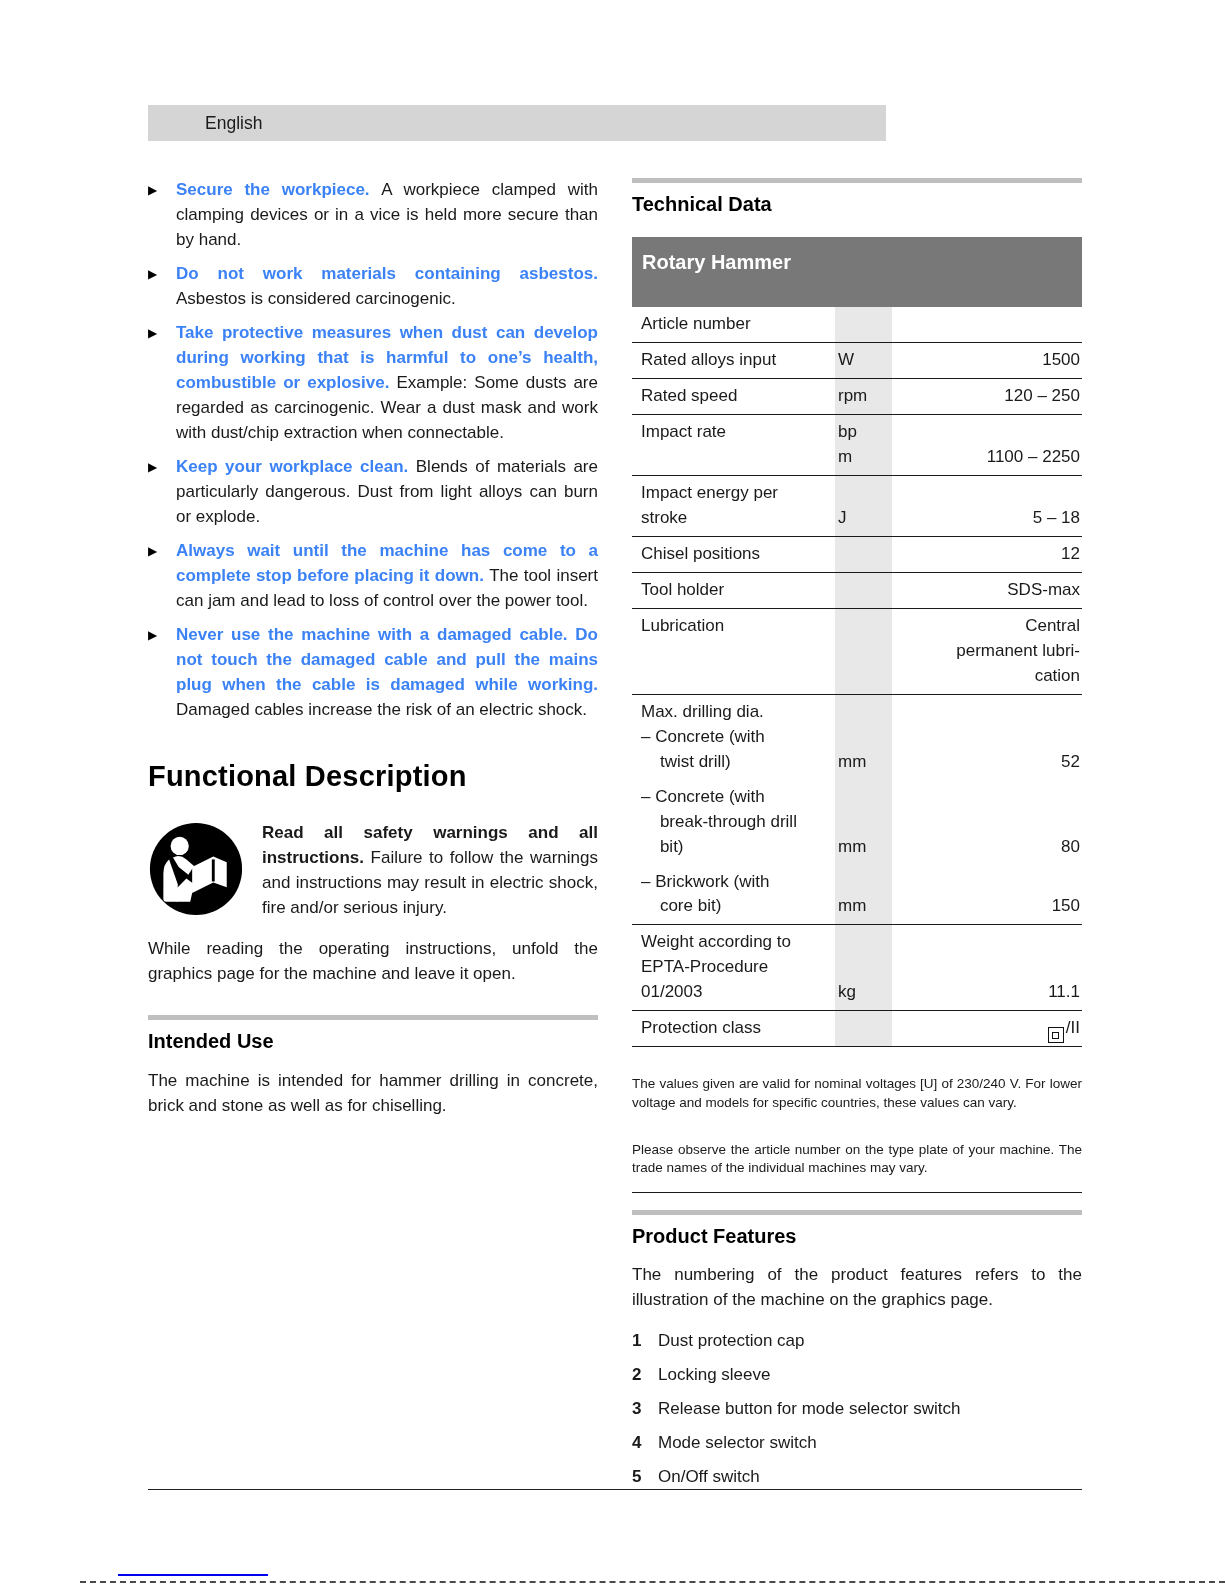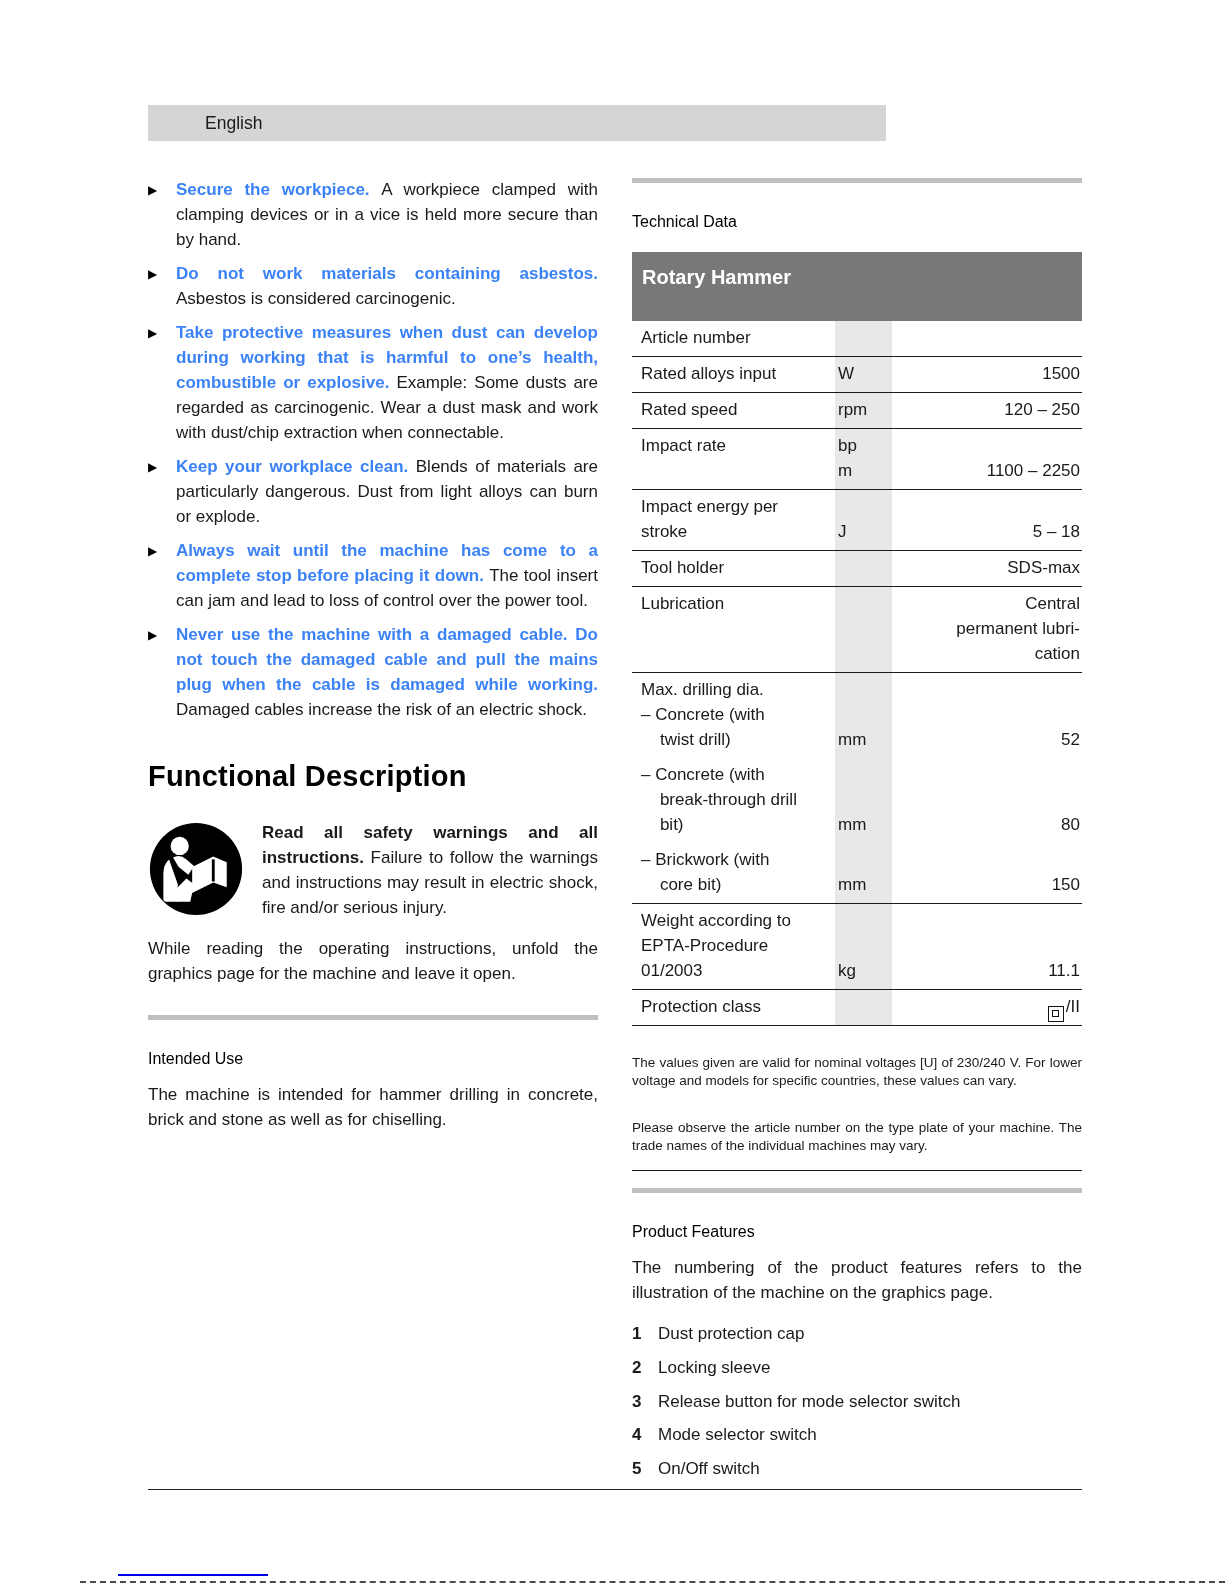--- a/index.html
+++ b/index.html
@@ -33,21 +33,21 @@
   .warning .wtext { flex: 1; text-align: justify; }
   .warning .wtext b { color: #3b82f6; }
 
   .fd-title { font-size: 29px; font-weight: bold; color: #000; margin-top: 32px; letter-spacing: 0.2px; }
   .fd-block { display: flex; gap: 18px; margin-top: 24px; }
   .fd-icon { flex: none; width: 96px; height: 96px; }
   .fd-text { flex: 1; text-align: justify; }
   .fd-para { margin-top: 16px; text-align: justify; }
 
   .section-rule { height: 5px; background: #bfbfbf; }
-  .section-title { font-size: 16px; font-weight: normal; color: #000; margin-top: 27px; }
+  .section-title { font-size: 20px; font-weight: bold; color: #000; margin-top: 7px; }
   .iu-rule { margin-top: 28px; }
   .iu-text { margin-top: 12px; text-align: justify; }
 
   
   .td-table { margin-top: 18px; border-bottom: 0; }
   .td-header {
     background: #787878; color: #ffffff; font-weight: bold;
     padding: 11px 10px 29px 10px; font-size: 20px;
   }
   .td-row { border-bottom: 1.4px solid #1a1a1a; }
@@ -192,20 +192,27 @@
             <div class="td-row">
               <div class="td-seg">
                 <div class="td-label">Impact energy per
 stroke</div>
                 <div class="td-unit">J</div>
                 <div class="td-value">5 – 18</div>
               </div>
             </div>
             <div class="td-row">
               <div class="td-seg">
+                <div class="td-label">Chisel positions</div>
+                <div class="td-unit"></div>
+                <div class="td-value">12</div>
+              </div>
+            </div>
+            <div class="td-row">
+              <div class="td-seg">
                 <div class="td-label">Tool holder</div>
                 <div class="td-unit"></div>
                 <div class="td-value">SDS-max</div>
               </div>
             </div>
             <div class="td-row">
               <div class="td-seg">
                 <div class="td-label">Lubrication</div>
                 <div class="td-unit"></div>
                 <div class="td-value">Central

